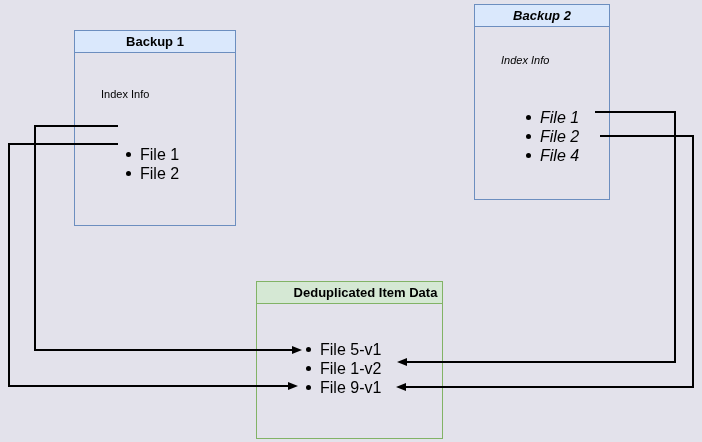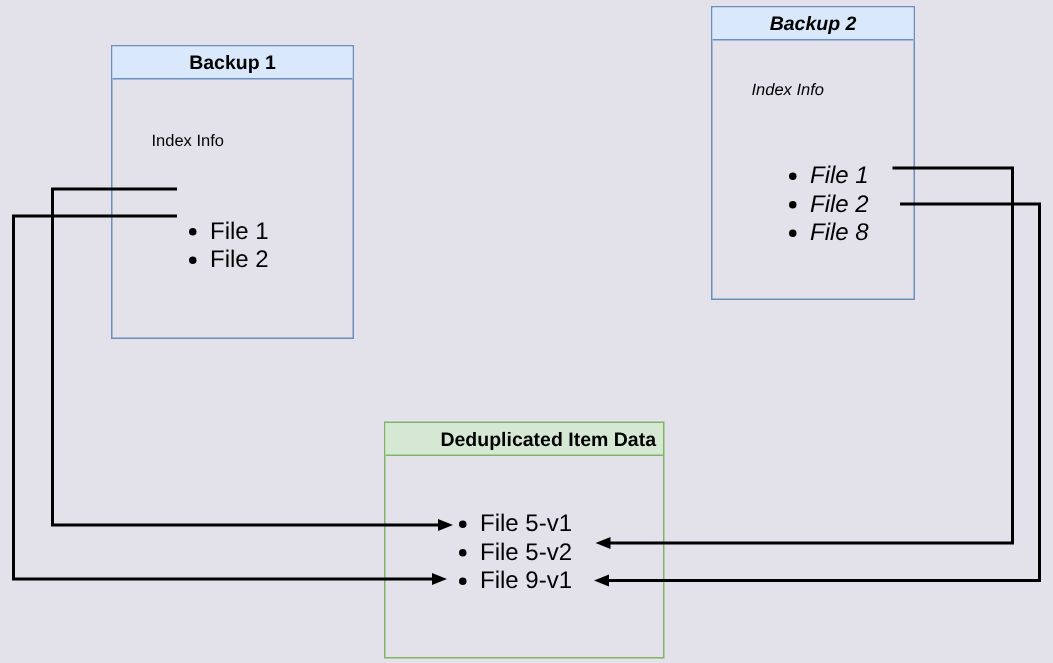--- a/index.html
+++ b/index.html
@@ -110,35 +110,35 @@
       <li>
         <span class="dot"></span>
         <span>File 1</span>
       </li>
       <li>
         <span class="dot"></span>
         <span>File 2</span>
       </li>
       <li>
         <span class="dot"></span>
-        <span>File 8</span>
+        <span>File 4</span>
       </li>
     </ul>
   </div>
 
   <div class="box green" id="dedup" style="left:256px; top:281px; width:187px; height:158px;">
     <div class="box-header">Deduplicated Item Data</div>
     <ul class="file-list">
       <li>
         <span class="dot"></span>
         <span>File 5-v1</span>
       </li>
       <li>
         <span class="dot"></span>
-        <span>File 5-v2</span>
+        <span>File 1-v2</span>
       </li>
       <li>
         <span class="dot"></span>
         <span>File 9-v1</span>
       </li>
     </ul>
   </div>
 
   <svg class="arrows" viewBox="0 0 702 442" xmlns="http://www.w3.org/2000/svg">
     <defs>

